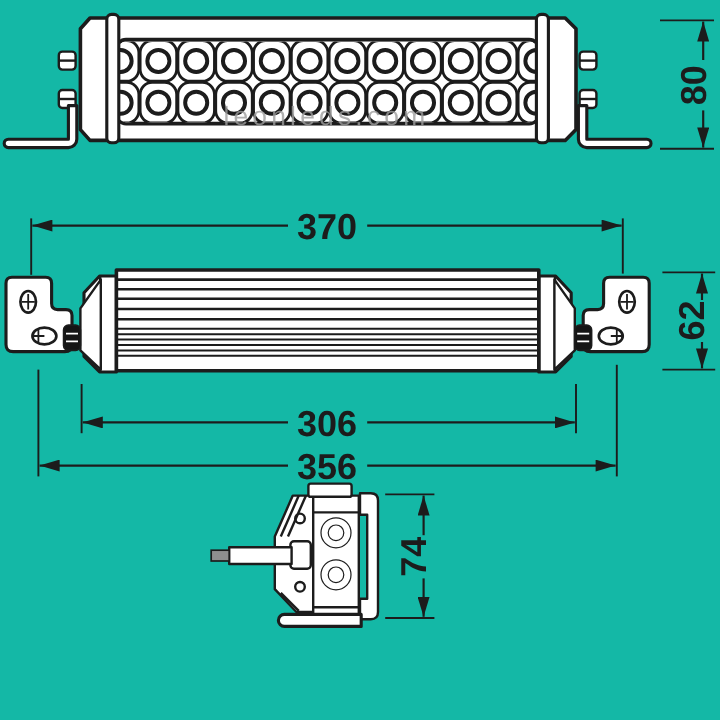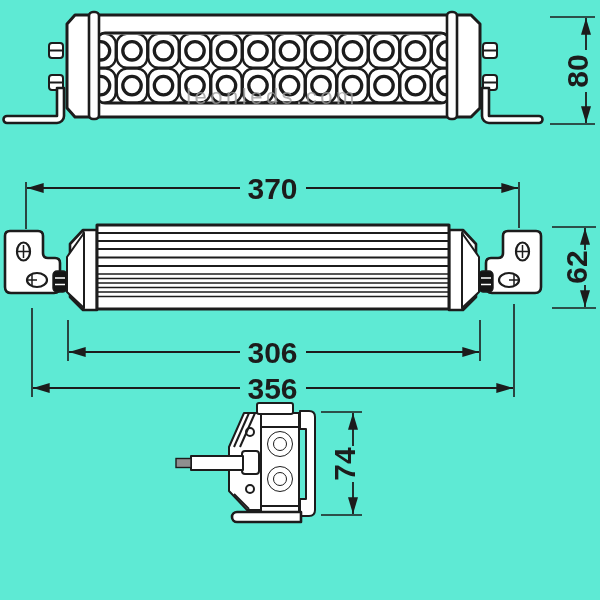--- a/index.html
+++ b/index.html
@@ -2,21 +2,21 @@
 <html style="--line: #1c1c1c; --wm: #9e9e9e; --bolt: #151515; --tip: #8f8f8f;"><head>
 <meta charset="utf-8">
 <style>
   :root{
     --line:#1c1c1c;
     --wm:#9e9e9e;
     --bolt:#151515;
     --tip:#8f8f8f;
   }
   html,body{margin:0;padding:0;background:#ffffff;}
-  .stage{width:600px;height:600px;background:#5eead4;position:relative;overflow:hidden;}
+  .stage{width:600px;height:600px;background:#14b8a6;position:relative;overflow:hidden;}
   svg{display:block;}
   .shape{fill:#ffffff;stroke:var(--line);stroke-width:2.6;stroke-linejoin:round;stroke-linecap:round;}
   .thick{stroke-width:3;}
   .thin{stroke-width:2;}
   .edge{fill:none;stroke:var(--line);}
   .dimline{stroke:var(--line);stroke-width:1.8;fill:none;}
   .extline{stroke:var(--line);stroke-width:1.6;fill:none;}
   .dimtext{font-family:"Liberation Sans","DejaVu Sans",sans-serif;font-weight:bold;font-size:30px;fill:var(--line);}
   .wmtext{font-family:"Liberation Sans","DejaVu Sans",sans-serif;font-weight:normal;font-size:22px;letter-spacing:3.5px;fill:var(--wm);opacity:.8;}
   .cell{fill:#ffffff;stroke:var(--line);stroke-width:2.3;}

